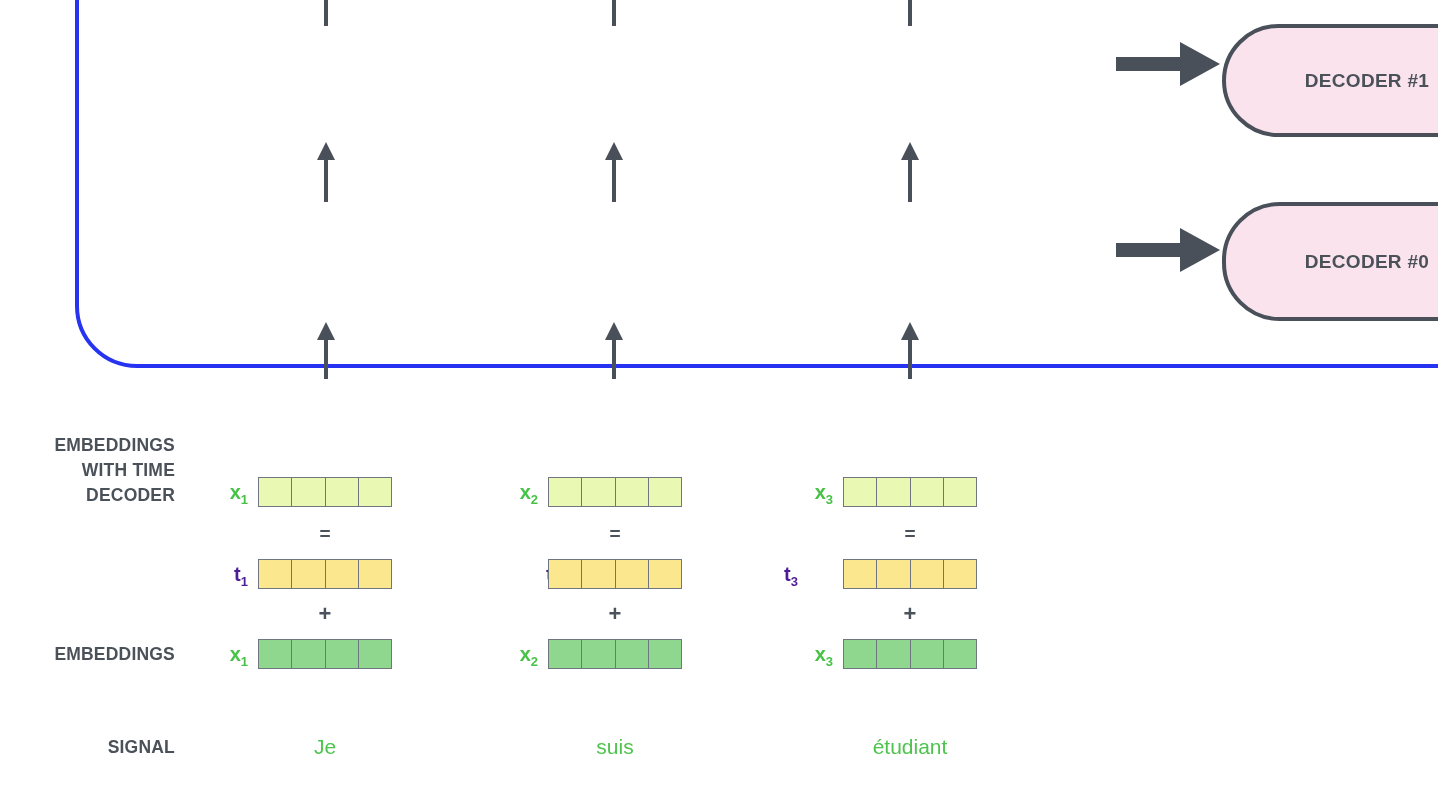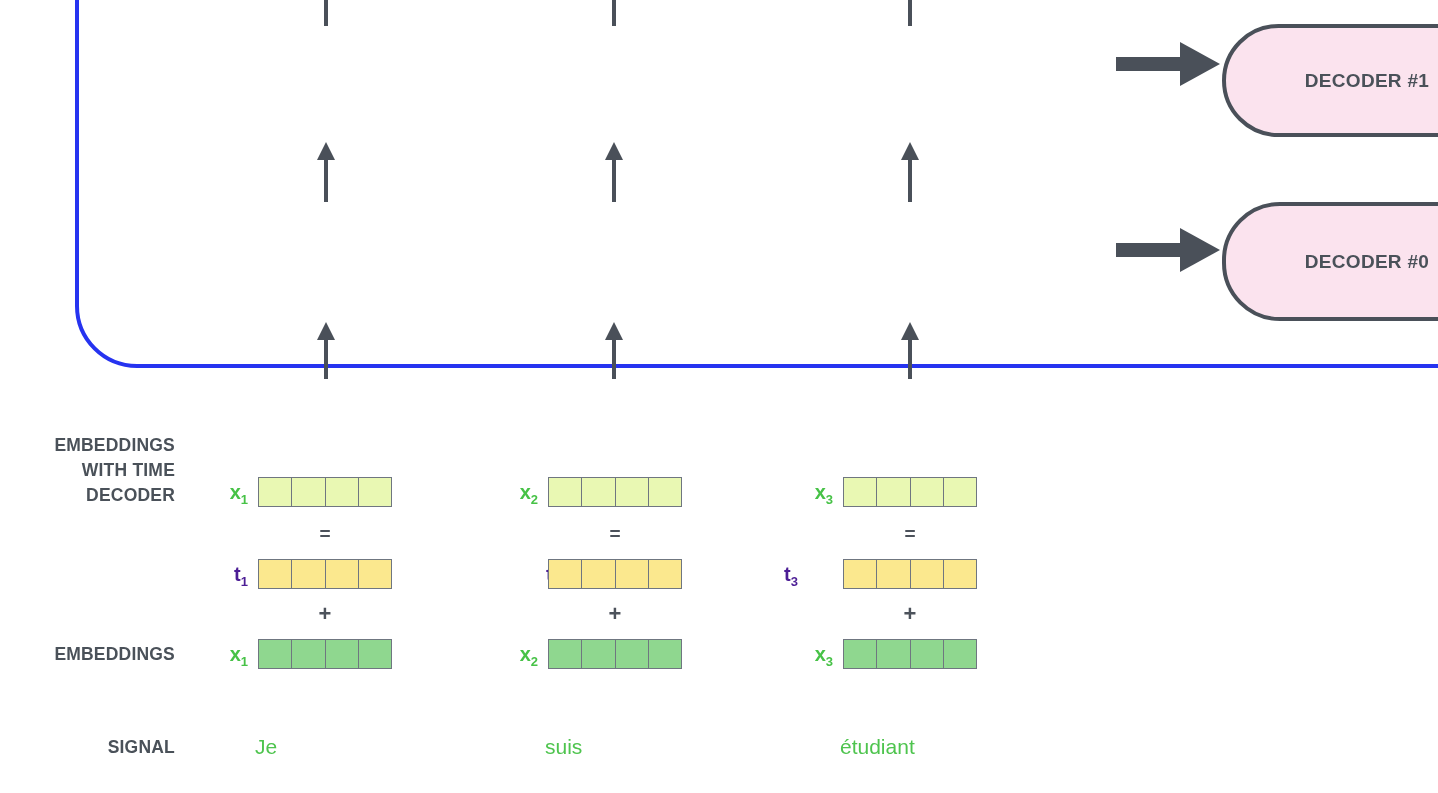--- a/index.html
+++ b/index.html
@@ -81,21 +81,21 @@
   
   .op {
     position:absolute; width:40px; text-align:center;
     color:#4c525b; font-weight:700; line-height:25px;
   }
   .op-eq { font-size:19px; }
   .op-plus { font-size:22px; }
 
   
   .input-word {
-    position:absolute; width:140px; 
+    position:absolute; width:140px; text-align:center;
     color:#4ec44e; font-size:21px; line-height:26px; font-weight:400;
   }
 </style>
 </head>
 <body>
 
 <div class="canvas">
 
   <div class="blue-frame"></div>
 

